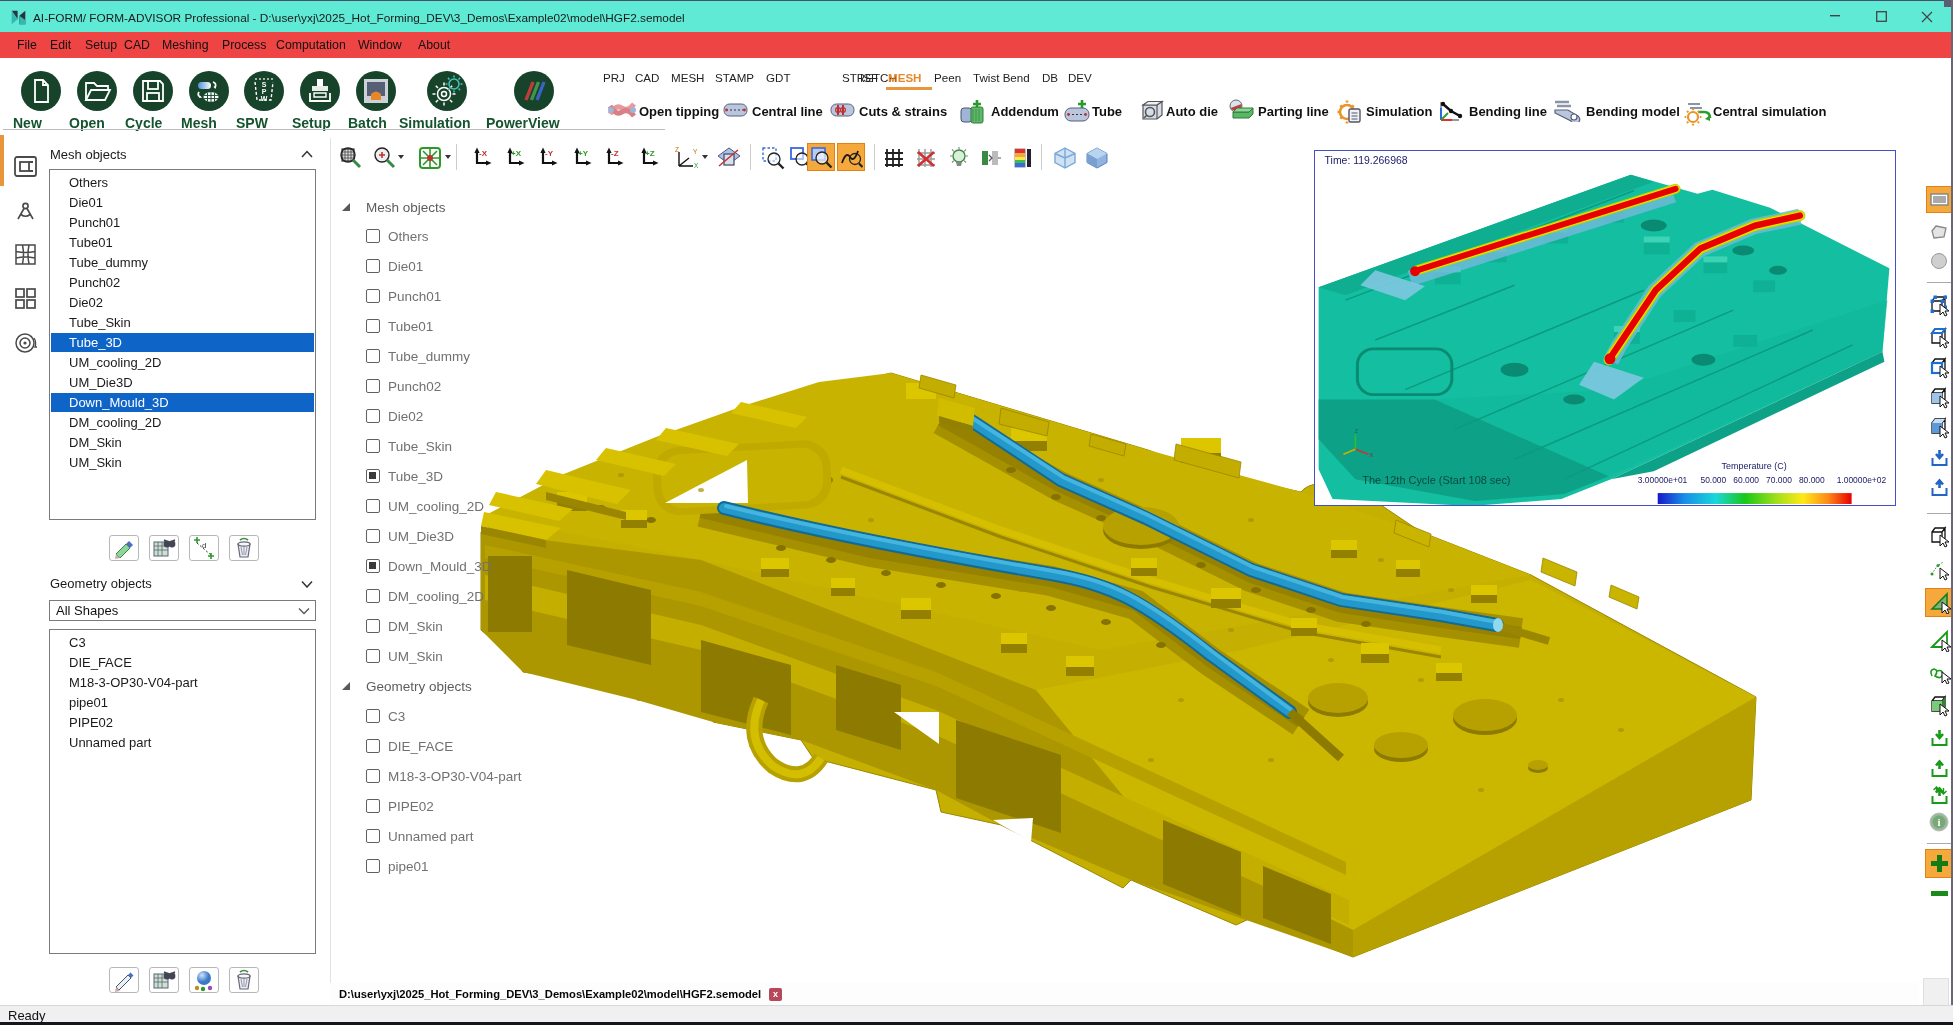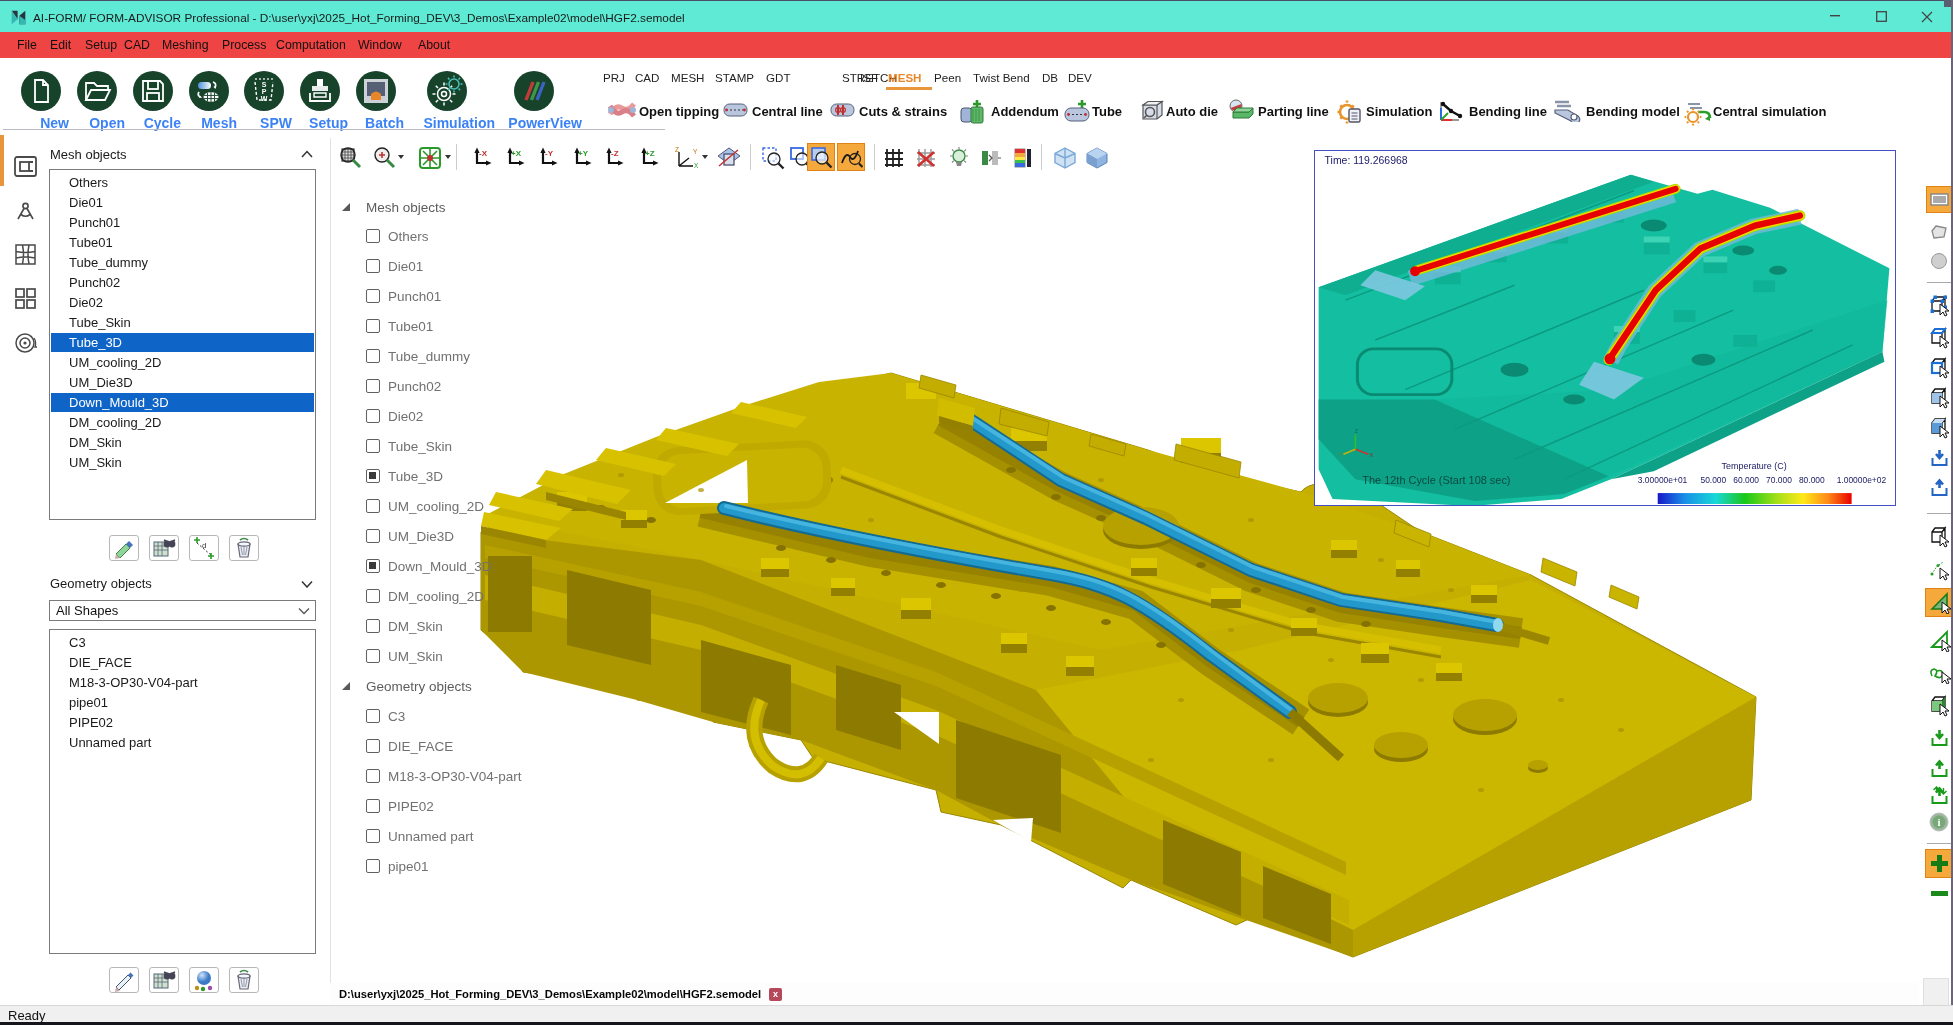--- a/index.html
+++ b/index.html
@@ -6,21 +6,21 @@
 html,body { width:1953px; height:1025px; overflow:hidden; background:#fff;
   font-family:"Liberation Sans", sans-serif; }
 .abs { position:absolute; }
 #titlebar { position:absolute; left:0; top:0; width:1953px; height:32px;
   background:#5eead4; border-top:1px solid #4a5068; }
 #title-text { position:absolute; left:33px; top:10px; font-size:11.8px; color:#1a1a1a; }
 #menubar { position:absolute; left:0; top:32px; width:1953px; height:26px; background:#ef4444; }
 .menu { position:absolute; top:6px; font-size:12.3px; color:#111; }
 #bigbar { position:absolute; left:0; top:58px; width:1953px; height:80px; background:#fff; }
 .bigico { position:absolute; top:13px; width:40px; height:40px; border-radius:50%; background:#17432b; }
-.biglab { position:absolute; top:57px; font-size:14px; font-weight:bold; color:#3b82f6; text-align:right; }
+.biglab { position:absolute; top:57px; font-size:14px; font-weight:bold; color:#14532d; text-align:left; }
 .tab { position:absolute; top:13px; font-size:11.6px; color:#222; }
 .ribico { position:absolute; top:40px; }
 .riblab { position:absolute; top:46px; font-size:13px; font-weight:600; color:#111; }
 #leftstrip { position:absolute; left:0; top:138px; width:46px; height:867px; background:#fff; }
 #leftpanel { position:absolute; left:46px; top:138px; width:284px; height:867px; background:#fff; }
 #viewport { position:absolute; left:330px; top:138px; width:1590px; height:845px; background:#fff; border-left:1px solid #e3e3e3; }
 #rightbar { position:absolute; left:1923px; top:138px; width:28px; height:887px; background:#fff; }
 #rightedge { position:absolute; left:1951px; top:0; width:2px; height:1025px; background:#6b6575; }
 #pathbar { position:absolute; left:330px; top:983px; width:1589px; height:22px; background:#fdfdfd; }
 #statusbar { position:absolute; left:0; top:1005px; width:1953px; height:17px; background:#f0f0f0; border-top:1px solid #d8d8d8; }

